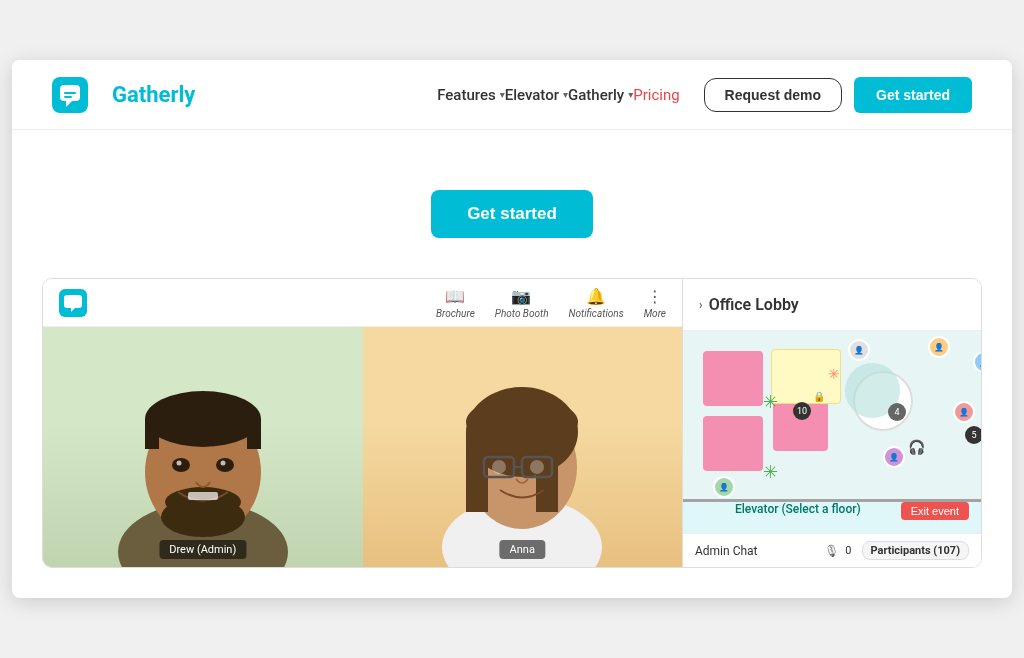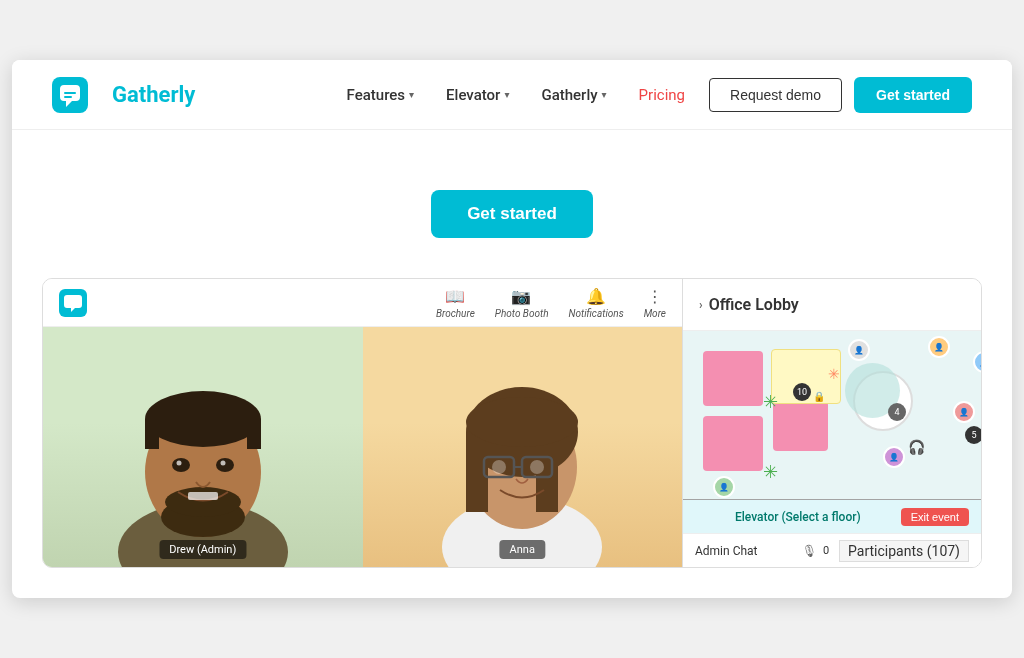--- a/index.html
+++ b/index.html
@@ -41,44 +41,43 @@
     .logo-text {
       font-size: 22px;
       font-weight: 700;
       color: #1a1a2e;
       margin-left: 16px;
     }
     .logo-text span { color: #00bcd4; }
     .nav-links {
       display: flex;
       align-items: center;
-      gap: 32px;
       list-style: none;
     }
     .nav-links li a {
       text-decoration: none;
       color: #333;
       font-size: 15px;
       font-weight: 500;
       display: flex;
       align-items: center;
       gap: 4px;
     }
     .nav-links .chevron {
       font-size: 10px;
       color: #666;
     }
     .nav-links .pricing { color: #ef4444; font-weight: 400; }
     .btn-request {
       border: 1.5px solid #333;
       background: white;
       padding: 8px 20px;
-      border-radius: 4px;
+      border-radius: 12px;
       font-size: 14px;
-      font-weight: 400;
+      font-weight: 700;
       cursor: pointer;
       color: #333;
     }
     .btn-get-started-nav {
       background: #00bcd4;
       color: white;
       border: none;
       padding: 10px 22px;
       border-radius: 6px;
       font-size: 14px;
@@ -296,24 +295,24 @@
     .map-circle-light {
       position: absolute;
       width: 55px;
       height: 55px;
       border-radius: 50%;
       background: #b2dfdb;
       opacity: 0.6;
     }
     .floor-bottom-bar {
       display: flex;
-      align-items: center;
+      align-items: flex-start;
       height: 34px;
       background: #e0f7fa;
-      border-top: 1px solid #a3a3a3;
+      border-top: 3px solid #a3a3a3;
       padding: 0 12px;
     }
     .elevator-btn {
       flex: 1;
       font-size: 12px;
       color: #00796b;
       font-weight: 500;
       text-align: center;
     }
     .exit-btn {
@@ -334,24 +333,25 @@
       background: white;
     }
     .event-chat-label {
       flex: 1;
       font-size: 12px;
       color: #333;
     }
     .participants-badge {
       background: #f5f5f5;
       border: 1px solid #ddd;
-      font-size: 14px;
+      font-size: 11px;
       padding: 2px 8px;
-      border-radius: 0;
+      border-radius: 8px;
       color: #333;
+      font-weight: bold;
     }
     .mic-icon {
       margin-right: 6px;
       font-size: 12px;
       color: #666;
     }
   </style>
 </head>
 <body>
 
@@ -515,21 +515,21 @@
           <span class="map-snowflake" style="left:80px;top:130px;">✳</span>
           <span style="position:absolute;left:145px;top:35px;font-size:14px;color:#ff8a65;">✳</span>
 
           <div class="map-avatar" style="left:165px;top:8px;background:#e0e0e0;">👤</div>
           <div class="map-avatar" style="left:245px;top:5px;background:#ffcc80;">👤</div>
           <div class="map-avatar" style="left:290px;top:20px;background:#90caf9;">👤</div>
           <div class="map-avatar" style="left:270px;top:70px;background:#ef9a9a;">👤</div>
           <div class="map-avatar" style="left:30px;top:145px;background:#a5d6a7;">👤</div>
           <div class="map-avatar" style="left:200px;top:115px;background:#ce93d8;">👤</div>
 
-          <div class="map-badge" style="left:110px;top:52px;">10</div>
+          <div class="map-badge" style="left:110px;top:71px;">10</div>
           <div class="map-badge" style="left:205px;top:72px;background:#666;">4</div>
           <div class="map-badge" style="left:282px;top:95px;">5</div>
 
           <span style="position:absolute;left:130px;top:60px;font-size:10px;color:#666;">🔒</span>
 
           <span style="position:absolute;left:225px;top:108px;font-size:14px;color:#666;">🎧</span>
         </div>
 
         <div class="floor-bottom-bar">
           <span class="elevator-btn">Elevator (Select a floor)</span>

